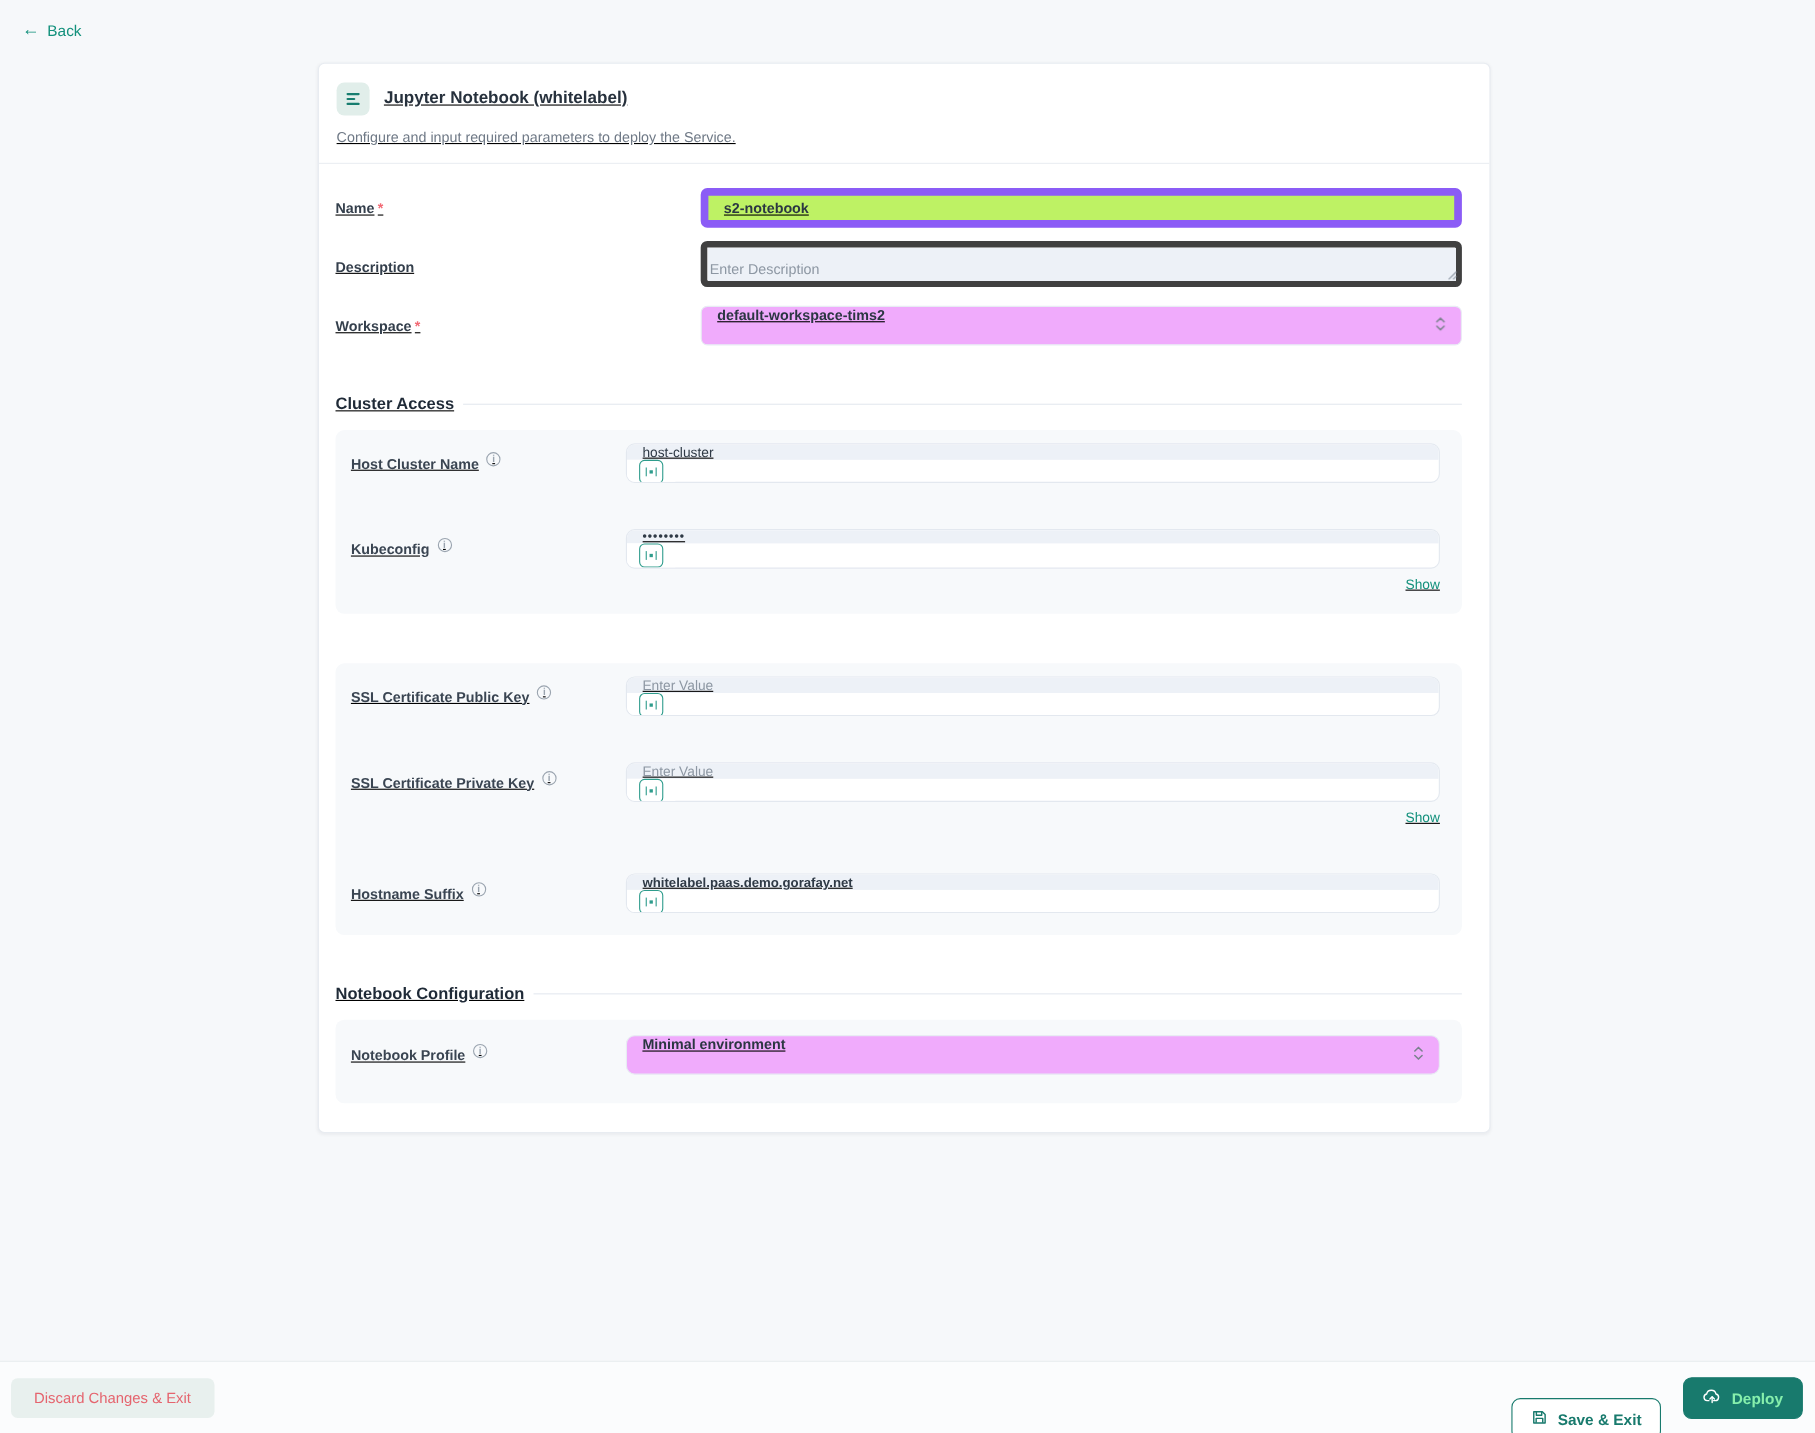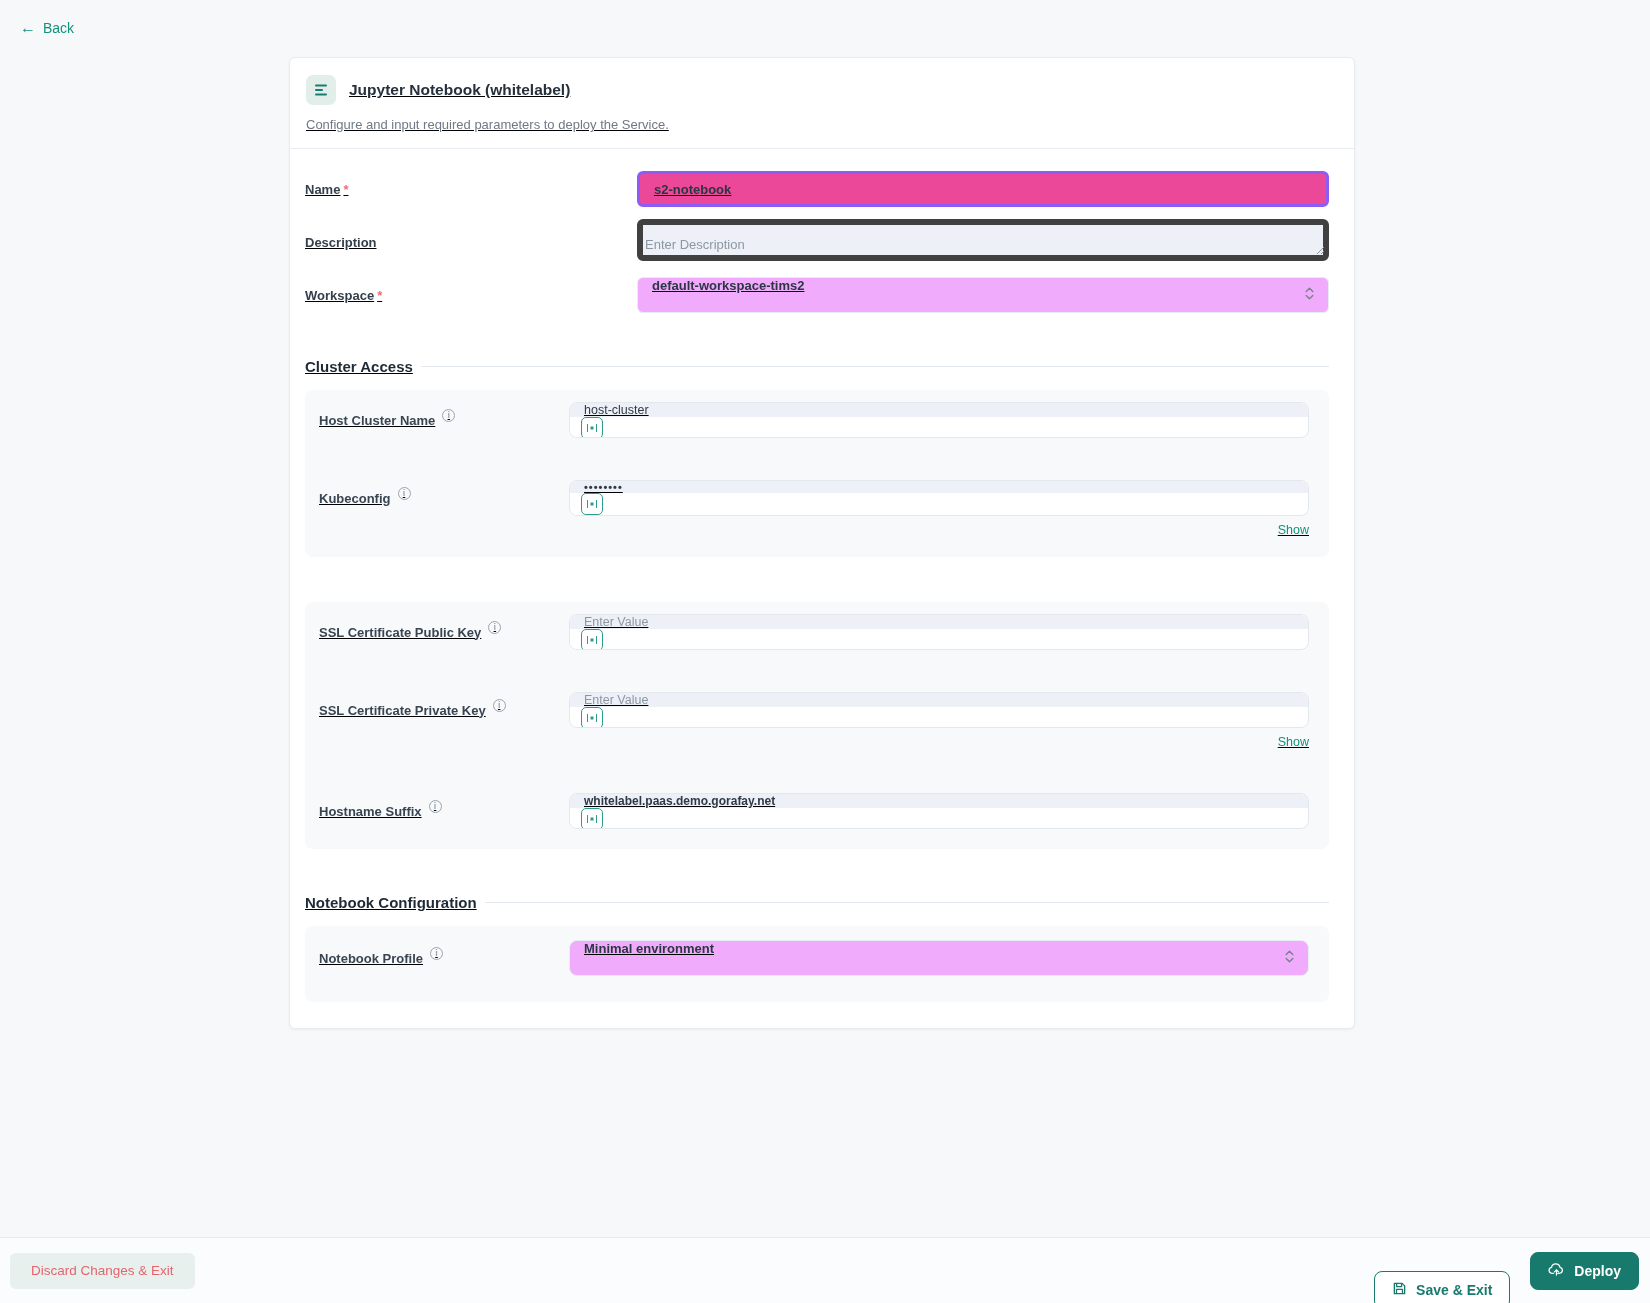--- a/index.html
+++ b/index.html
@@ -19,42 +19,42 @@
               display:flex; align-items:center; justify-content:center; }
   .hdr-title { font-size:15.5px; font-weight:700; color:#27313d; }
   .hdr-sub { margin-top:12px; font-size:13px; color:#6f7986; }
 
   .card-body { padding:22px 25px 26px 15px; }
 
   .frow { display:grid; grid-template-columns:332px 1fr; align-items:center; margin-bottom:12px; }
   .flabel { font-size:13px; font-weight:600; color:#343f4c; }
   .req { color:#f26a75; margin-left:3px; font-weight:600; }
 
-  .tinput { height:36px; width:100%; background:#ec4899; border:3px solid #8b5cf6; border-radius:6px;
+  .tinput { height:36px; width:100%; background:#bef264; border:7px solid #8b5cf6; border-radius:6px;
             font-family:inherit; font-weight:700; font-size:13px; color:#2b3642; padding:0 14px; outline:none; }
   .tinput::placeholder, .ta::placeholder, .cfield input::placeholder { color:#8d97a3; font-weight:400; }
 
   .ta-wrap { position:relative; }
   .ta { height:42px; width:100%; background:#edf1f7; border:6px solid #404040; border-radius:6px;
         font-family:inherit; font-size:13px; color:#2b3642; padding:12px 2px; resize:none; outline:none; }
   .ta-resize { position:absolute; right:4px; bottom:6px; }
 
   .sel { position:relative; height:36px; background:#f0abfc; border:1px solid #e8ecf3; border-radius:6px;
          display:flex; align-items:flex-start; padding:0 14px; font-size:13px; font-weight:700; color:#2b3642; cursor:pointer; }
   .sel .chev { position:absolute; right:13px; top:50%; transform:translateY(-50%); }
 
   .section { margin-top:45px; }
   .sec-head { display:flex; align-items:center; gap:8px; }
   .sec-title { font-size:15px; font-weight:700; color:#1f2a37; white-space:nowrap; }
   .sec-line { flex:1; height:1px; background:#e4e9ef; }
   .sec-panel { margin-top:15px; background:#f7f9fb; border-radius:8px; padding:12px 20px 20px 14px; }
 
   .srow { display:grid; grid-template-columns:250px 1fr; align-items:center; }
   .srow + .srow { margin-top:42px; }
-  .slabel { font-size:13px; font-weight:600; color:#3a4552; display:flex; align-items:flex-start; gap:7px; }
+  .slabel { font-size:13px; font-weight:600; color:#3a4552; display:flex; align-items:center; gap:7px; }
   .info-icon { width:13px; height:13px; border:1px solid #9aa4af; border-radius:50%; color:#9aa4af;
                font-size:9px; line-height:1; display:inline-flex; align-items:center; justify-content:center;
                position:relative; top:-4px; cursor:default; }
 
   .cfield { display:flex; align-items:stretch; height:36px; border:1px solid #e3e8ef; border-radius:8px;
             background:#ffffff; overflow:hidden;flex-direction:column; }
   .cfield input { flex:1; min-width:0; border:none; background:#edf1f7; padding:0 14px;
                   font-family:inherit; font-size:12.5px; color:#2f3a46; outline:none; }
   .cfield input.pwd { font-weight:700; font-size:11px; letter-spacing:1px; }
   .cfield input.strong { font-weight:600; font-size:12px; }
@@ -72,21 +72,21 @@
 
   .footer { position:absolute; left:0; bottom:0; width:1650px; height:66px; background:#fbfcfd;
             border-top:1px solid #e7ebee; display:flex; align-items:center; justify-content:space-between;
             padding:0 11px 0 10px; }
   .discard-btn { height:36px; padding:0 21px; background:#e8f0ee; color:#e5646e; border:none; border-radius:6px;
                  font-family:inherit; font-size:13.5px; cursor:pointer; }
   .right-btns { display:flex; align-items:center; gap:20px; }
   .save-btn { height:38px; padding:0 17px; background:#ffffff; border:1px solid #187a6d; color:#187a6d;
               border-radius:8px; display:flex; align-items:center; gap:9px; font-family:inherit;
               font-size:14px; font-weight:600; cursor:pointer;margin-top:38px; }
-  .deploy-btn { height:38px; padding:0 17px; background:#187a6d; border:1px solid #187a6d; color:#ffffff;
+  .deploy-btn { height:38px; padding:0 17px; background:#187a6d; border:1px solid #187a6d; color:#86efac;
                 border-radius:8px; display:flex; align-items:center; gap:9px; font-family:inherit;
                 font-size:14px; font-weight:600; cursor:pointer; }
 </style>
 </head>
 <body>
 
 <div class="back-row">
   <span class="back-arrow">←</span>
   <span>Back</span>
 </div>

